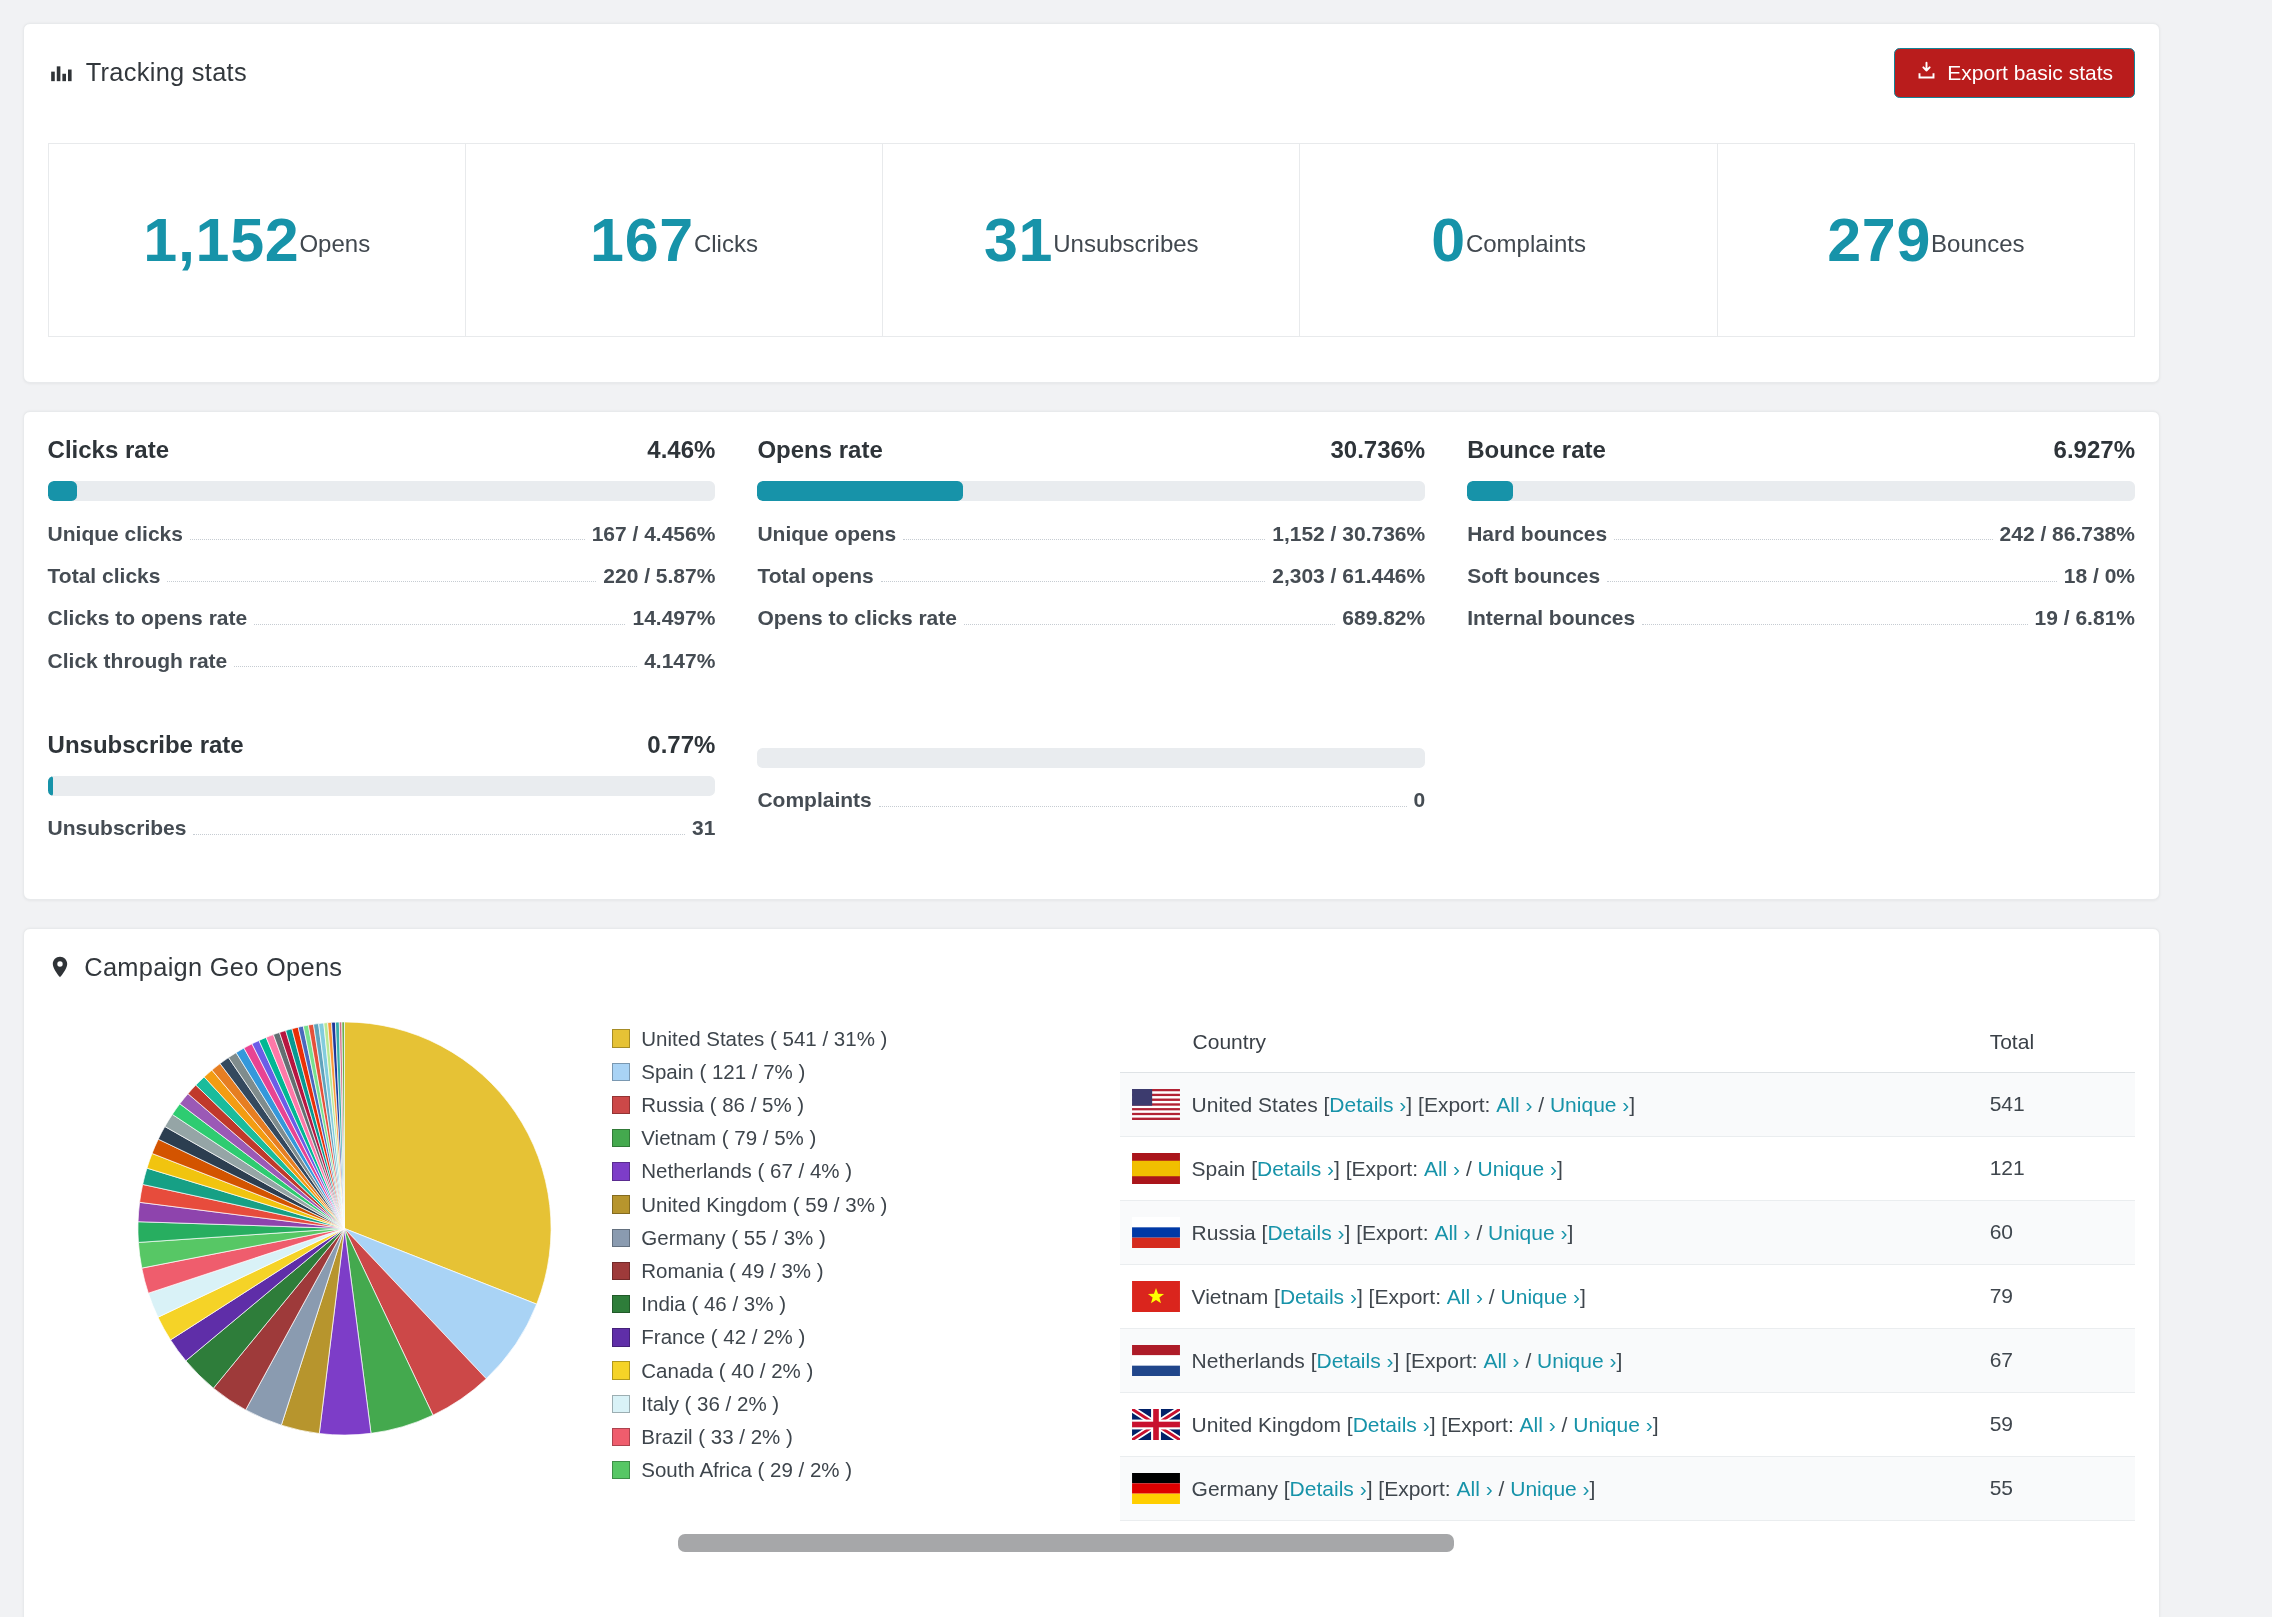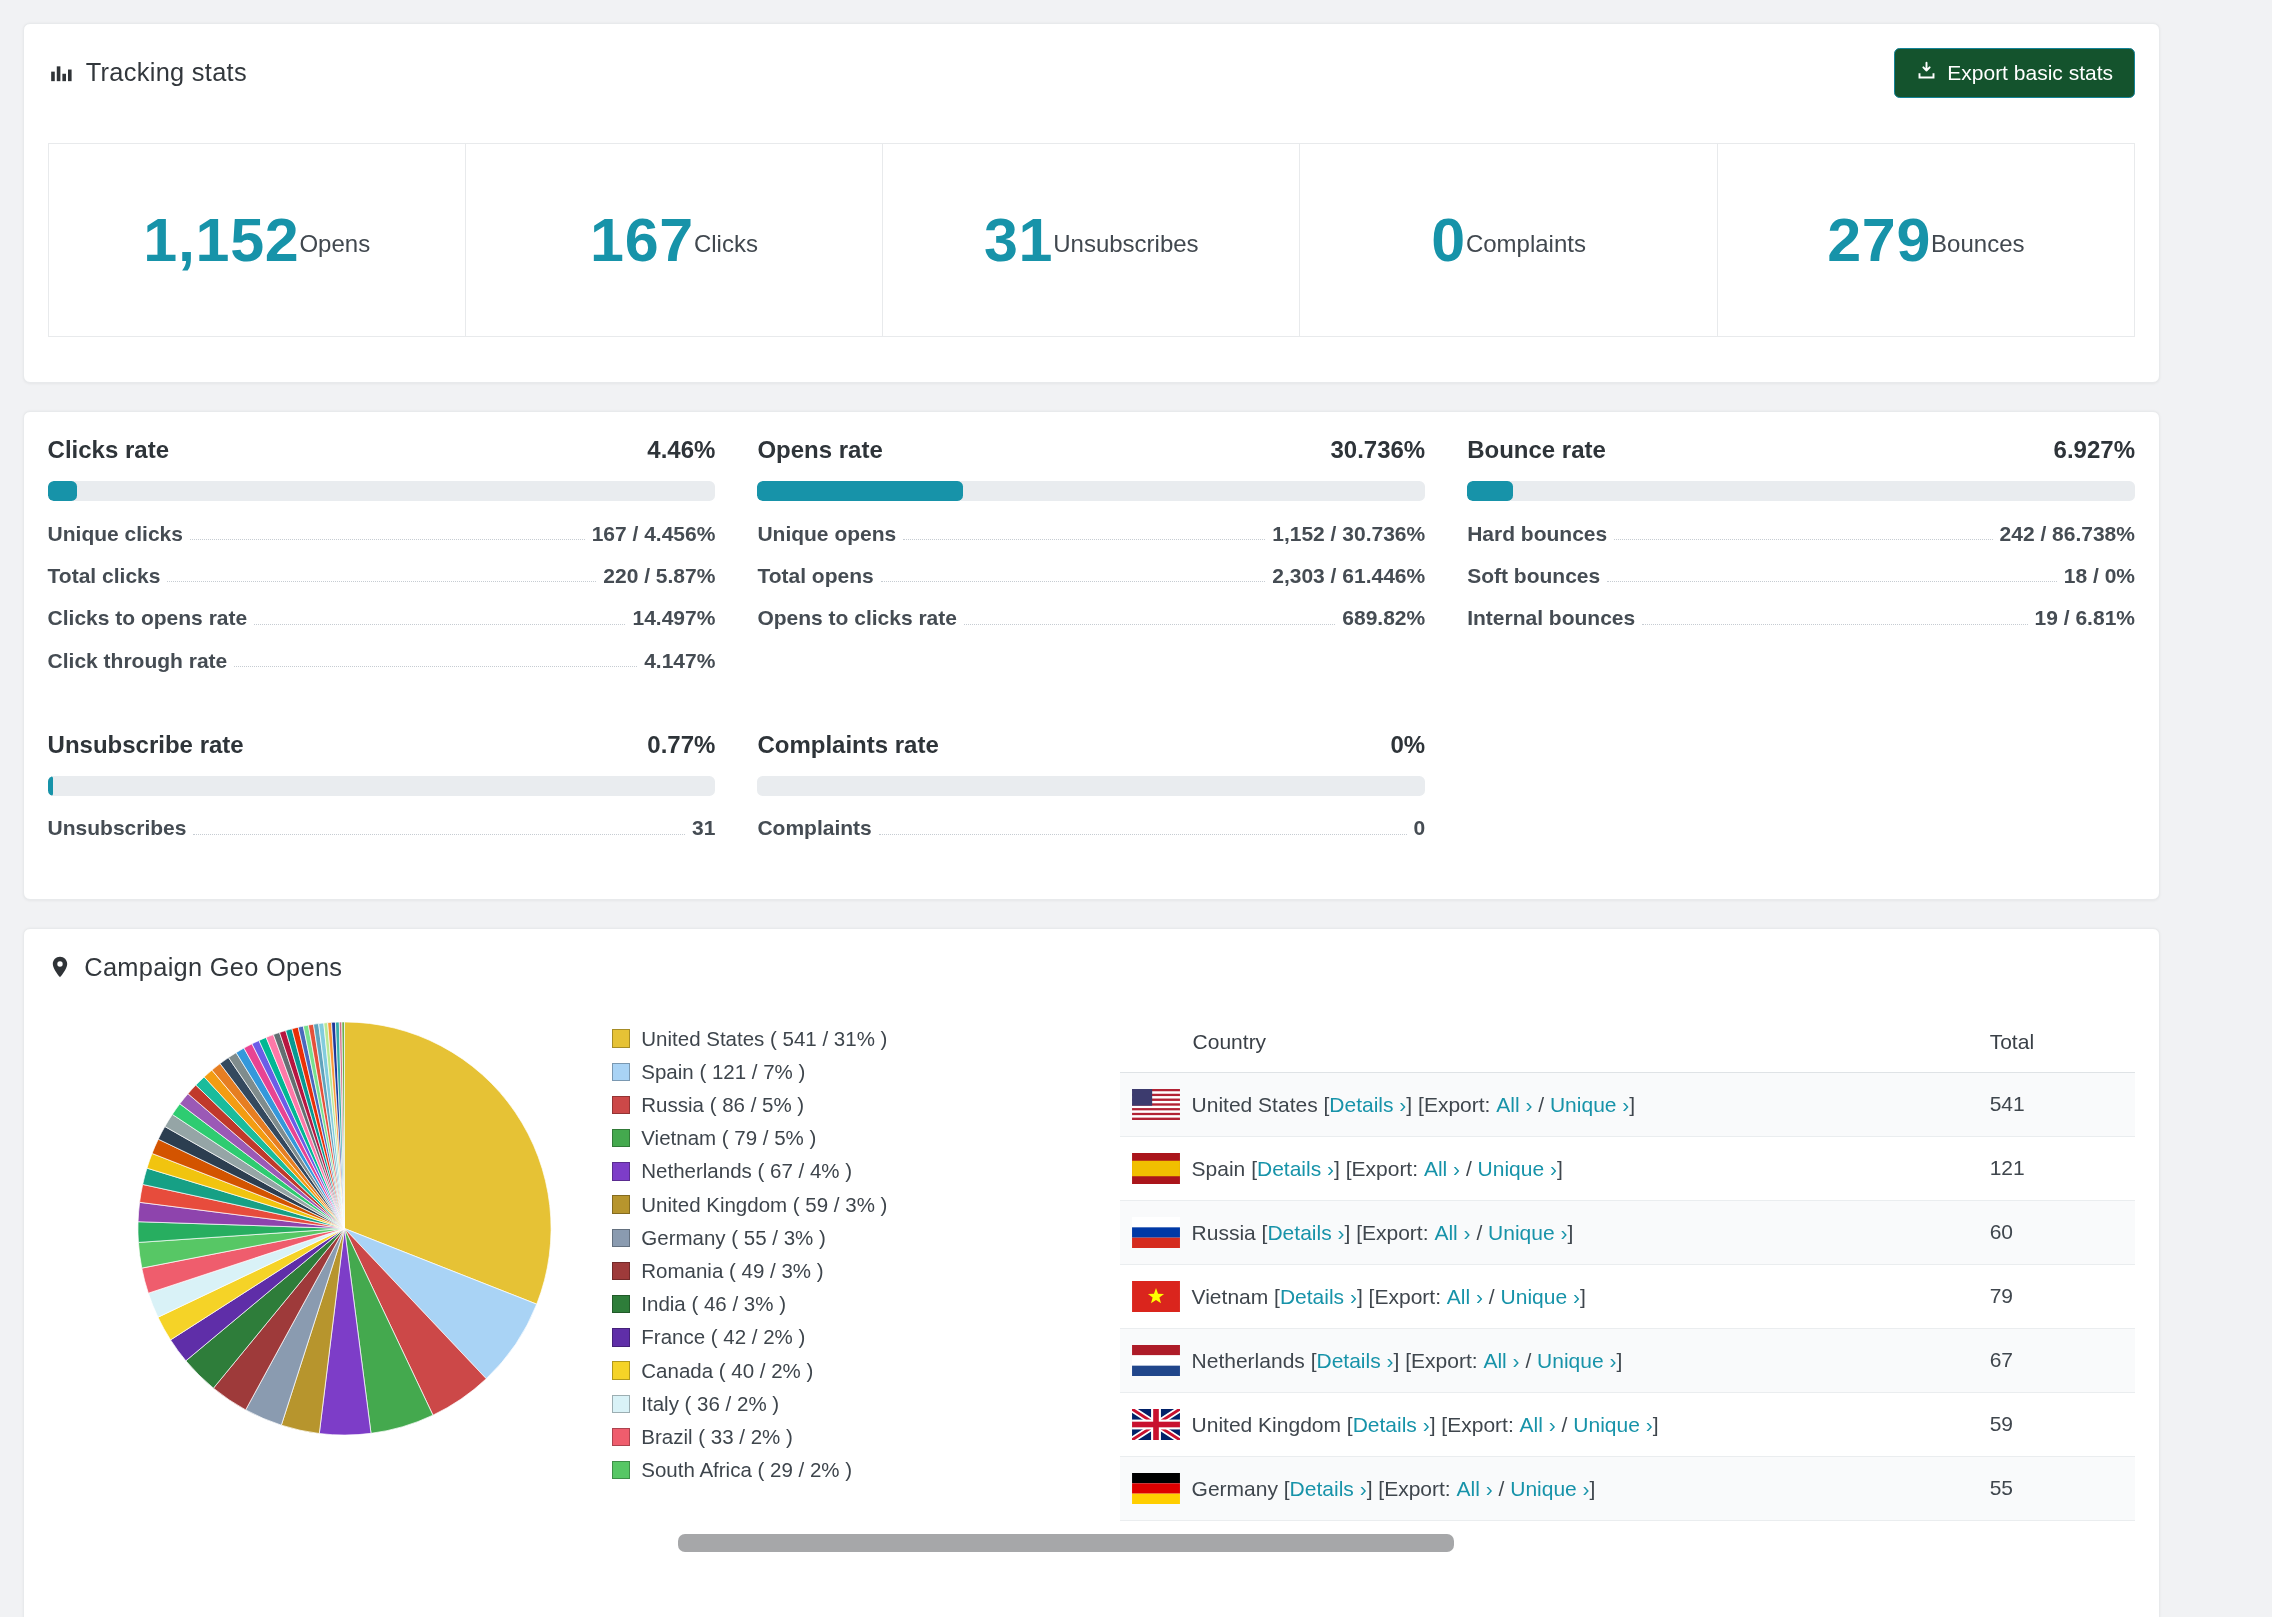--- a/index.html
+++ b/index.html
@@ -23,21 +23,21 @@
   }
 
   
   .card-head { display: flex; align-items: center; }
   .card-head h2 {
     font-size: 25.4px; font-weight: 500; color: #32373c;
     margin-left: 12.7px; letter-spacing: 0.3px;
   }
   .export-btn {
     margin-left: auto;
-    background: #14532d; color: #fff;
+    background: #b91c1c; color: #fff;
     border: 0.7px solid #138397; border-radius: 5.6px;
     font-size: 21px; font-family: inherit;
     padding: 11.3px 21px;
     display: flex; align-items: center; gap: 10px;
     cursor: pointer;
   }
 
   
   .stats-strip { display: flex; border: 0.7px solid #e8eaec; margin: 45px 0 21px; }
   .stat-box {
@@ -254,24 +254,20 @@
     <div class="rate-rows">
   <div class="rate-row">
     <span class="rr-label">Unsubscribes</span>
     <span class="rr-leader"></span>
     <span class="rr-value">31</span>
   </div>
 </div>
   </div>
 
   <div class="rate-block">
-    <div class="rate-head">
-      <span class="rate-title">Complaints rate</span>
-      <span class="rate-value">0%</span>
-    </div>
     <div class="bar-track">
       <div class="bar-fill" style="width: 0%;"></div>
     </div>
     <div class="rate-rows">
   <div class="rate-row">
     <span class="rr-label">Complaints</span>
     <span class="rr-leader"></span>
     <span class="rr-value">0</span>
   </div>
 </div>

